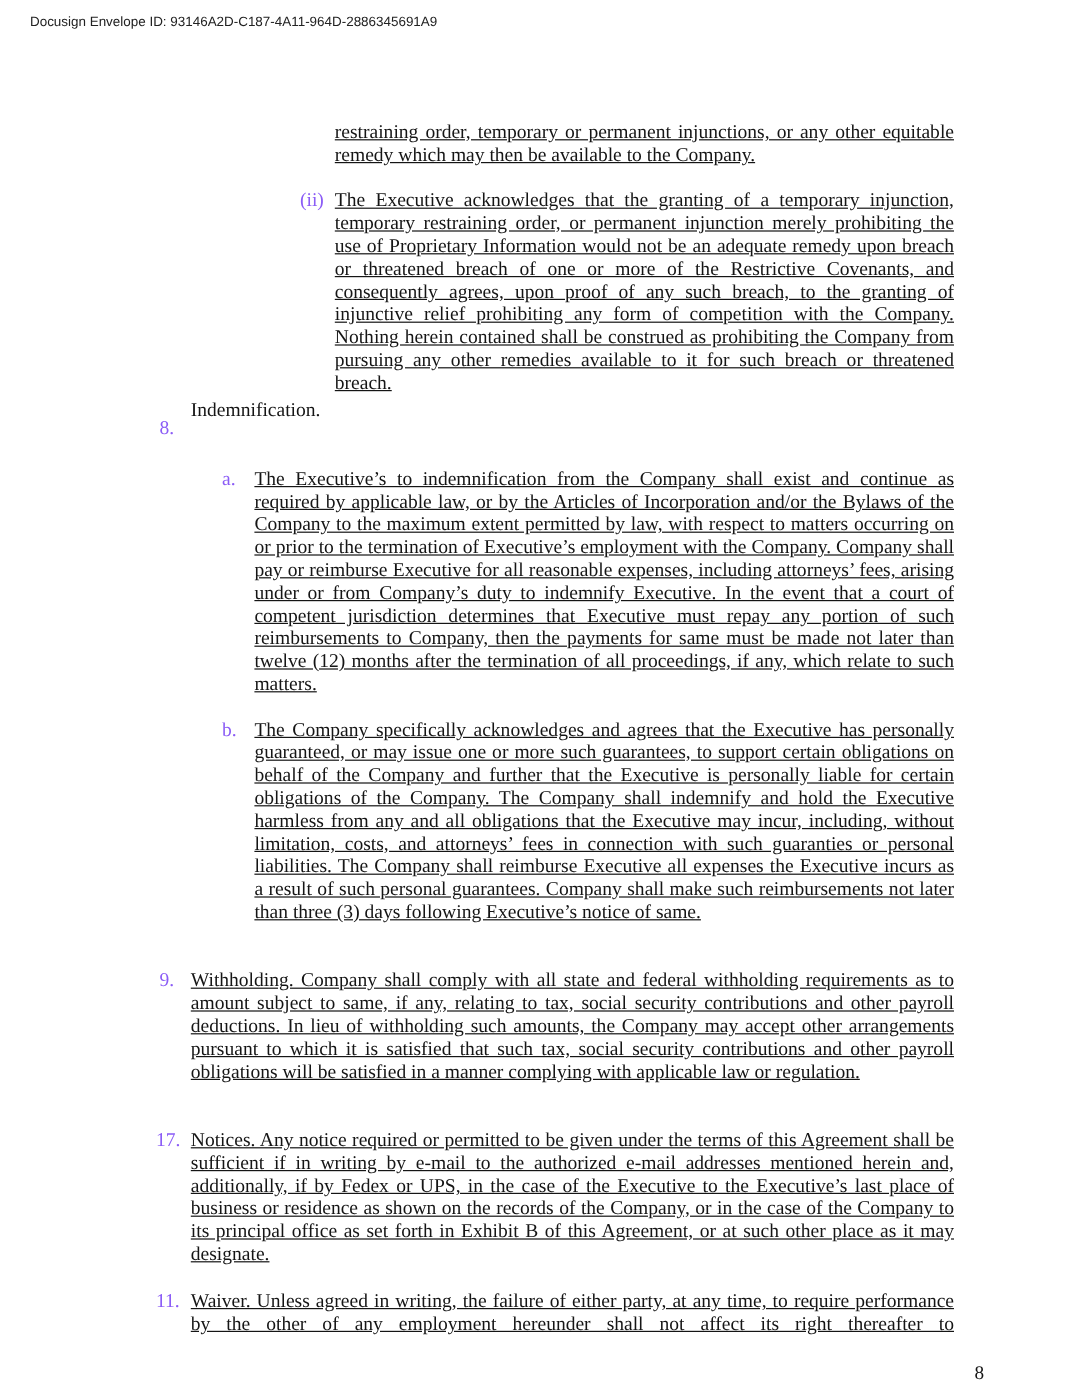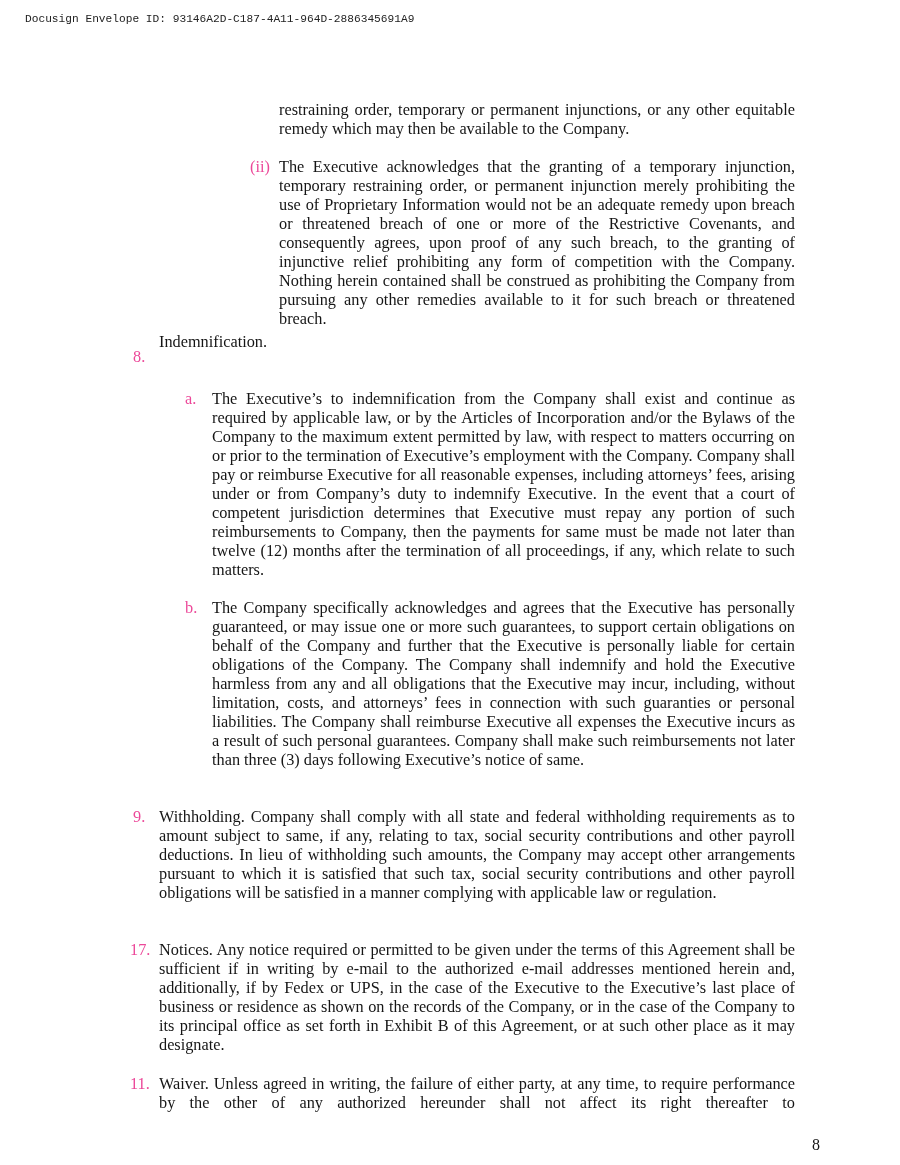--- a/index.html
+++ b/index.html
@@ -11,42 +11,43 @@
       width: 900px;
       height: 1165px;
       position: relative;
       overflow: hidden;
       color: #111111;
     }
     .envelope-id {
       position: absolute;
       left: 25px;
       top: 13px;
-      font-family: Liberation Mono, monospace;
+      font-family: Liberation Sans, sans-serif;
       font-size: 11.2px;
       color: #222222;
       letter-spacing: 0;
     }
     .doc {
       font-family: "Liberation Serif", serif;
       font-size: 16.3px;
       line-height: 19px;
       color: #151515;
     }
     .block {
       position: absolute;
       text-align: justify;
       text-align-last: left;
+      text-decoration: underline;
     }
     .marker {
       position: absolute;
       font-family: "Liberation Serif", serif;
       font-size: 16.3px;
       line-height: 19px;
-      color: #ec4899;
+      color: #8b5cf6;
     }
     .heading {
       position: absolute;
       font-family: "Liberation Serif", serif;
       font-size: 16.3px;
       line-height: 19px;
       color: #151515;
     }
     .page-number {
       position: absolute;
@@ -78,17 +79,17 @@
   <div class="marker" style="left:185px; top:598px;">b.</div>
   <div class="block" style="left:212px; top:598px; width:583px;">The Company specifically acknowledges and agrees that the Executive has personally guaranteed, or may issue one or more such guarantees, to support certain obligations on behalf of the Company and further that the Executive is personally liable for certain obligations of the Company. The Company shall indemnify and hold the Executive harmless from any and all obligations that the Executive may incur, including, without limitation, costs, and attorneys’ fees in connection with such guaranties or personal liabilities. The Company shall reimburse Executive all expenses the Executive incurs as a result of such personal guarantees. Company shall make such reimbursements not later than three (3) days following Executive’s notice of same.</div>
 
   <div class="marker" style="left:133px; top:807px;">9.</div>
   <div class="block" style="left:159px; top:807px; width:636px;">Withholding. Company shall comply with all state and federal withholding requirements as to amount subject to same, if any, relating to tax, social security contributions and other payroll deductions.  In lieu of withholding such amounts, the Company may accept other arrangements pursuant to which it is satisfied that such tax, social security contributions and other payroll obligations will be satisfied in a manner complying with applicable law or regulation.</div>
 
   <div class="marker" style="left:130px; top:940px;">17.</div>
   <div class="block" style="left:159px; top:940px; width:636px;">Notices.  Any notice required or permitted to be given under the terms of this Agreement shall be sufficient if in writing by e-mail to the authorized e-mail addresses mentioned herein and, additionally, if by Fedex or UPS, in the case of the Executive to the Executive’s last place of business or residence as shown on the records of the Company, or in the case of the Company to its principal office as set forth in Exhibit B of this Agreement, or at such other place as it may designate.</div>
 
   <div class="marker" style="left:130px; top:1074px;text-align:center;">11.</div>
-  <div class="block" style="left:159px; top:1074px; width:636px; text-align-last: justify;">Waiver.   Unless agreed in writing, the failure of either party, at any time, to require performance by the other of any authorized hereunder shall not affect its right thereafter to</div>
+  <div class="block" style="left:159px; top:1074px; width:636px; text-align-last: justify;">Waiver.   Unless agreed in writing, the failure of either party, at any time, to require performance by the other of any employment hereunder shall not affect its right thereafter to</div>
 
 </div>
 
 <div class="page-number">8</div>
 
 </body></html>

